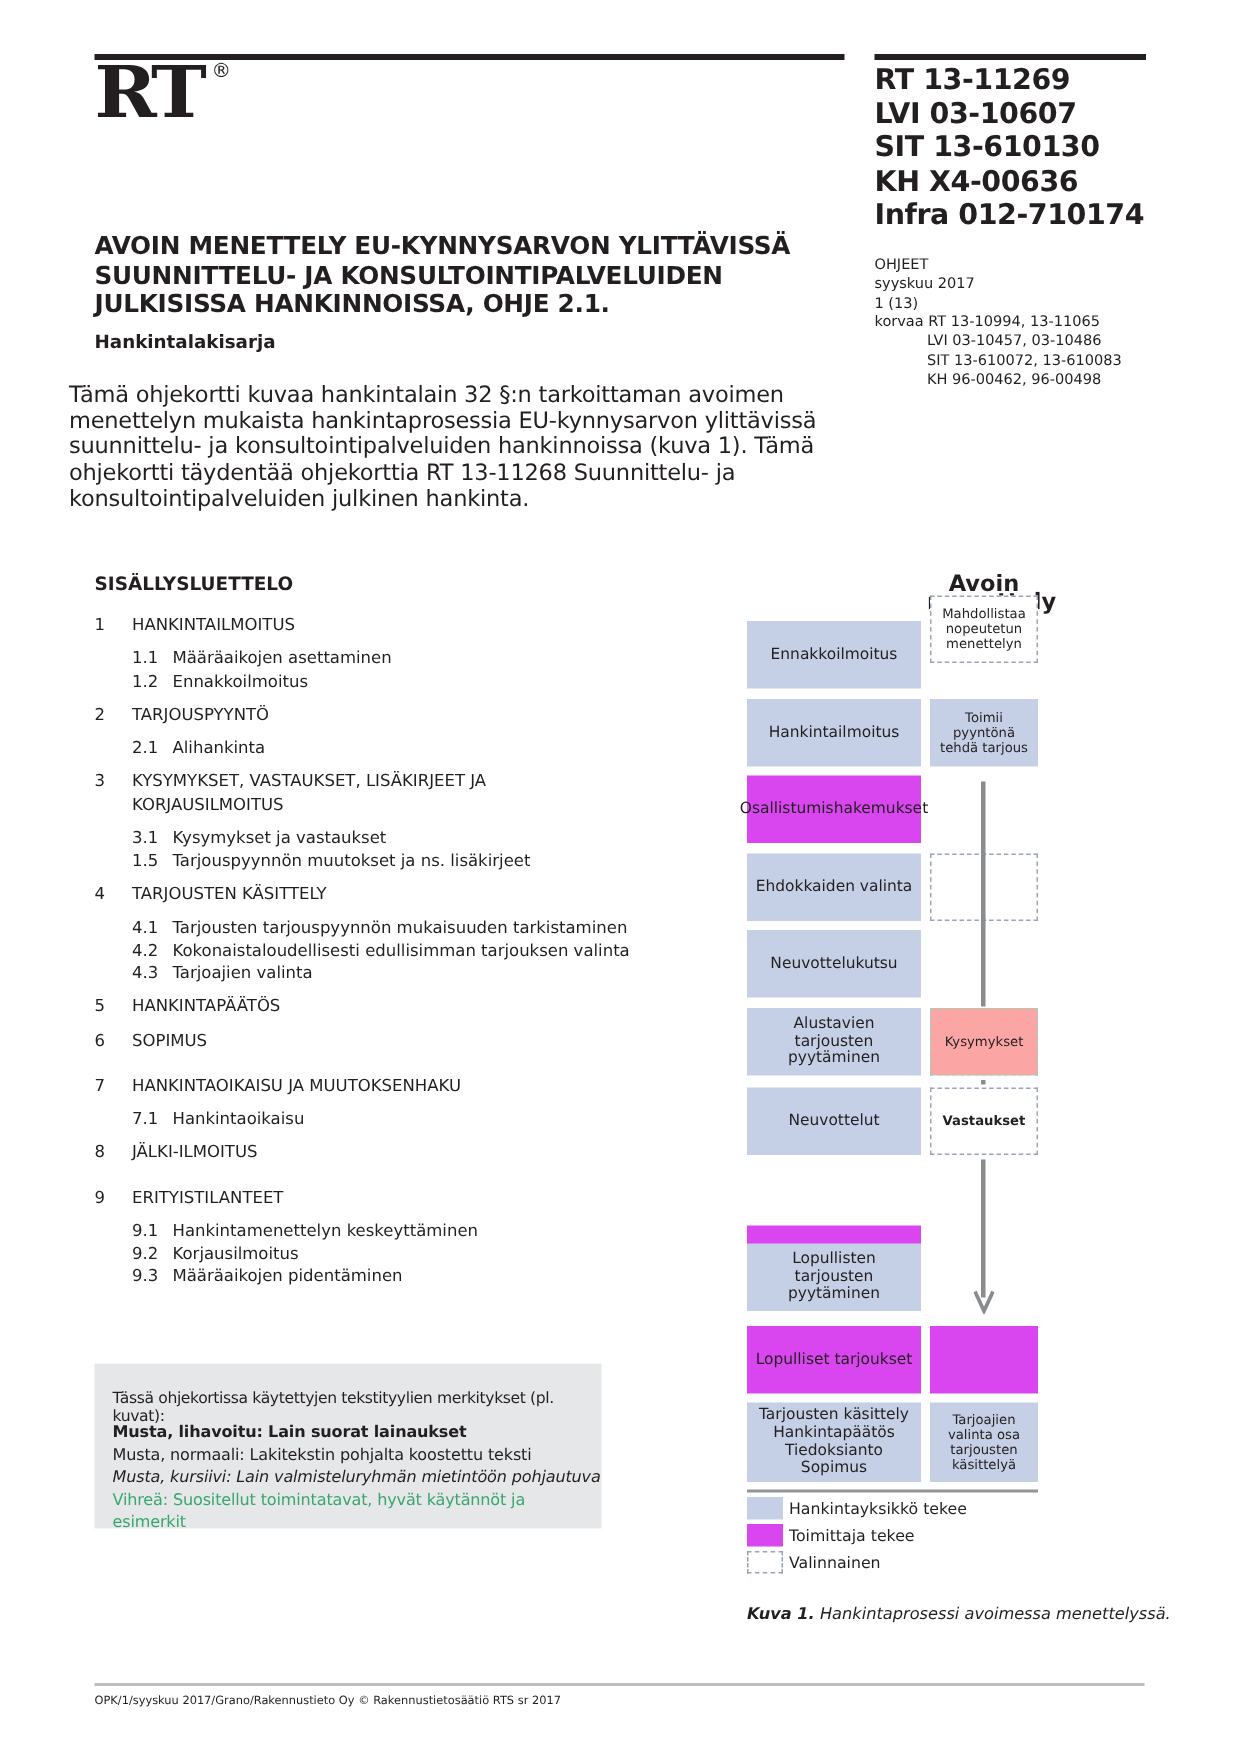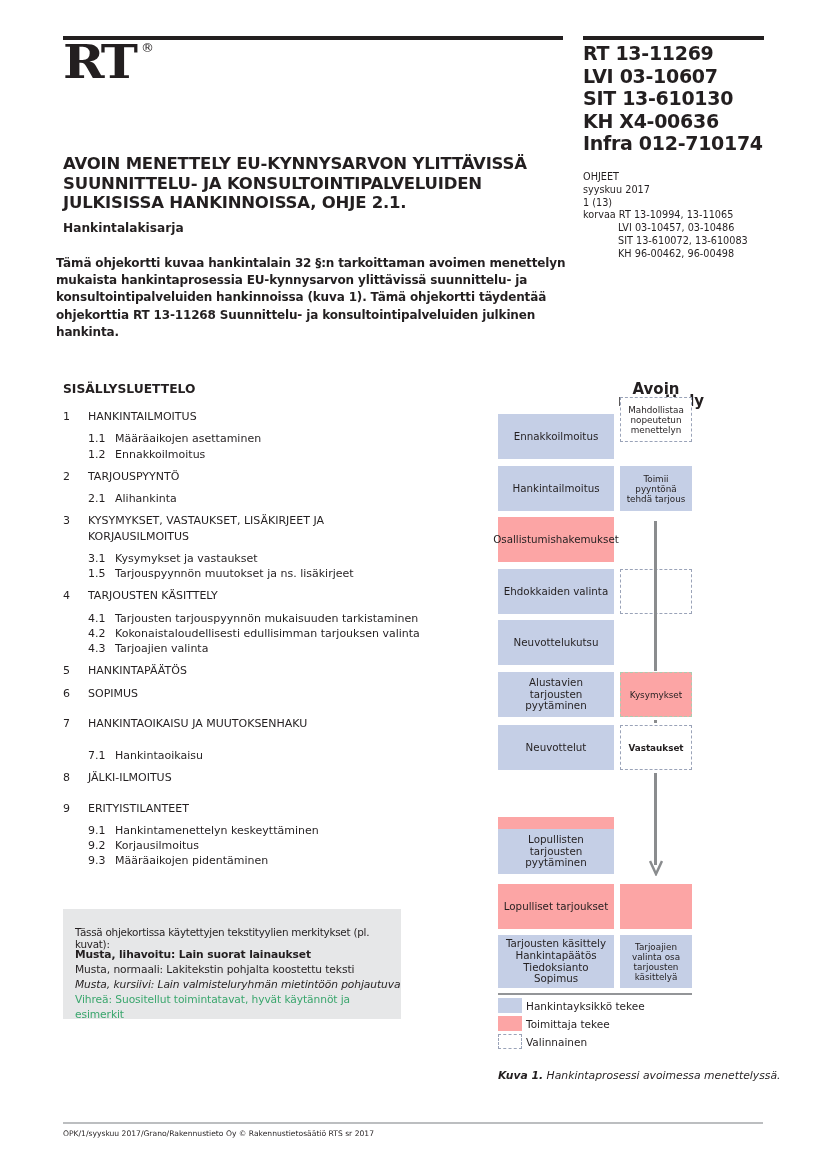--- a/index.html
+++ b/index.html
@@ -10,39 +10,39 @@
   .topbar-right { left:583px; top:36px; width:181px; height:4px; background:#231f20; }
   .logo { left:63px; top:39px; font-family:"DejaVu Serif","Liberation Serif",serif; font-weight:900;
           font-size:50px; line-height:48px; letter-spacing:-3px; transform:scaleY(0.95); transform-origin:top left; }
   .reg { left:141px; top:40px; font-size:13px; }
   .codes { left:583px; top:42px; font-weight:bold; font-size:19px; line-height:22.6px; letter-spacing:-0.3px; }
   .codes div { white-space:nowrap; }
   .meta { left:583px; top:171px; font-size:9.7px; line-height:12.8px; }
   .meta .indent { padding-left:35px; }
   .title { left:63px; top:154px; width:520px; font-weight:bold; font-size:16.5px; line-height:19.5px; letter-spacing:-0.2px; }
   .subtitle { left:63px; top:221px; font-weight:bold; font-size:12.2px; }
-  .intro { left:56px; top:255px; width:510px; font-weight:bold; font-size:12px; line-height:17.2px; letter-spacing:-0.15px; }
+  .intro { left:46px; top:255px; width:510px; font-weight:normal; font-size:15px; line-height:17.2px; letter-spacing:-0.15px; }
   .toc-title { left:63px; top:382px; font-weight:bold; font-size:12.3px; }
   .toc { left:63px; top:409px; width:400px; font-size:11px; }
   .toc .main { display:flex; margin-top:0; line-height:15.2px; }
   .toc .main .num { width:25px; flex:none; }
   .toc .sub { display:flex; padding-left:25px; line-height:15.3px; }
   .toc .sub .num { width:27px; flex:none; }
   .legendbox { left:63px; top:909px; width:338px; height:110px; background:#e6e7e8; }
   .legendbox .lb-head { position:absolute; left:12px; top:17px; font-size:10.4px; letter-spacing:-0.25px; }
   .legendbox .lb-lines { position:absolute; left:12px; top:38px; font-size:10.7px; line-height:15px; letter-spacing:-0.1px; }
   .lb-bold { font-weight:bold; }
   .lb-italic { font-style:italic; }
   .lb-green { color:#3aa66d; }
   
   .diag-head { left:618px; top:383px; width:76px; text-align:center; font-weight:bold; font-size:15px; line-height:12px; }
   .box { position:absolute; display:flex; align-items:center; justify-content:center; text-align:center;
          font-size:10.3px; line-height:11.8px; box-sizing:border-box; }
   .blue { background:#c5cfe6; }
-  .green { background:#fca5a5; }
+  .green { background:#d946ef; }
   .small { font-size:8.8px; line-height:10px; }
   .dash-blue { border:1.5px dashed #9aa3b8; background:#fff; }
   .dash-green { border:1.5px dashed #a9cdb0; background:#fca5a5; }
   .flowline { position:absolute; background:#8a8c8e; width:3px; }
   .divider { left:498px; top:993px; width:194px; height:2px; background:#939598; }
   .legend-item { position:absolute; left:498px; display:flex; align-items:center; font-size:10.5px; }
   .legend-item .sw { width:24px; height:15px; margin-right:4px; box-sizing:border-box; }
   .caption { left:498px; top:1069px; font-size:10.8px; font-style:italic; }
   .caption b { font-style:italic; }
   .footer-line { left:63px; top:1122px; width:700px; height:1.5px; background:#bcbec0; }
@@ -146,21 +146,21 @@
       <span>HANKINTAPÄÄTÖS</span>
     </div>
     <div class="main" style="margin-top: 7px;">
       <span class="num">6</span>
       <span>SOPIMUS</span>
     </div>
     <div class="main" style="margin-top: 15px;">
       <span class="num">7</span>
       <span>HANKINTAOIKAISU JA MUUTOKSENHAKU</span>
     </div>
-    <div style="margin-top: 17px;">
+    <div style="margin-top: 7px;">
       <div class="sub">
         <span class="num">7.1</span>
         <span>Hankintaoikaisu</span>
       </div>
     </div>
     <div class="main" style="margin-top: 7px;">
       <span class="num">8</span>
       <span>JÄLKI-ILMOITUS</span>
     </div>
     <div class="main" style="margin-top: 15px;">

